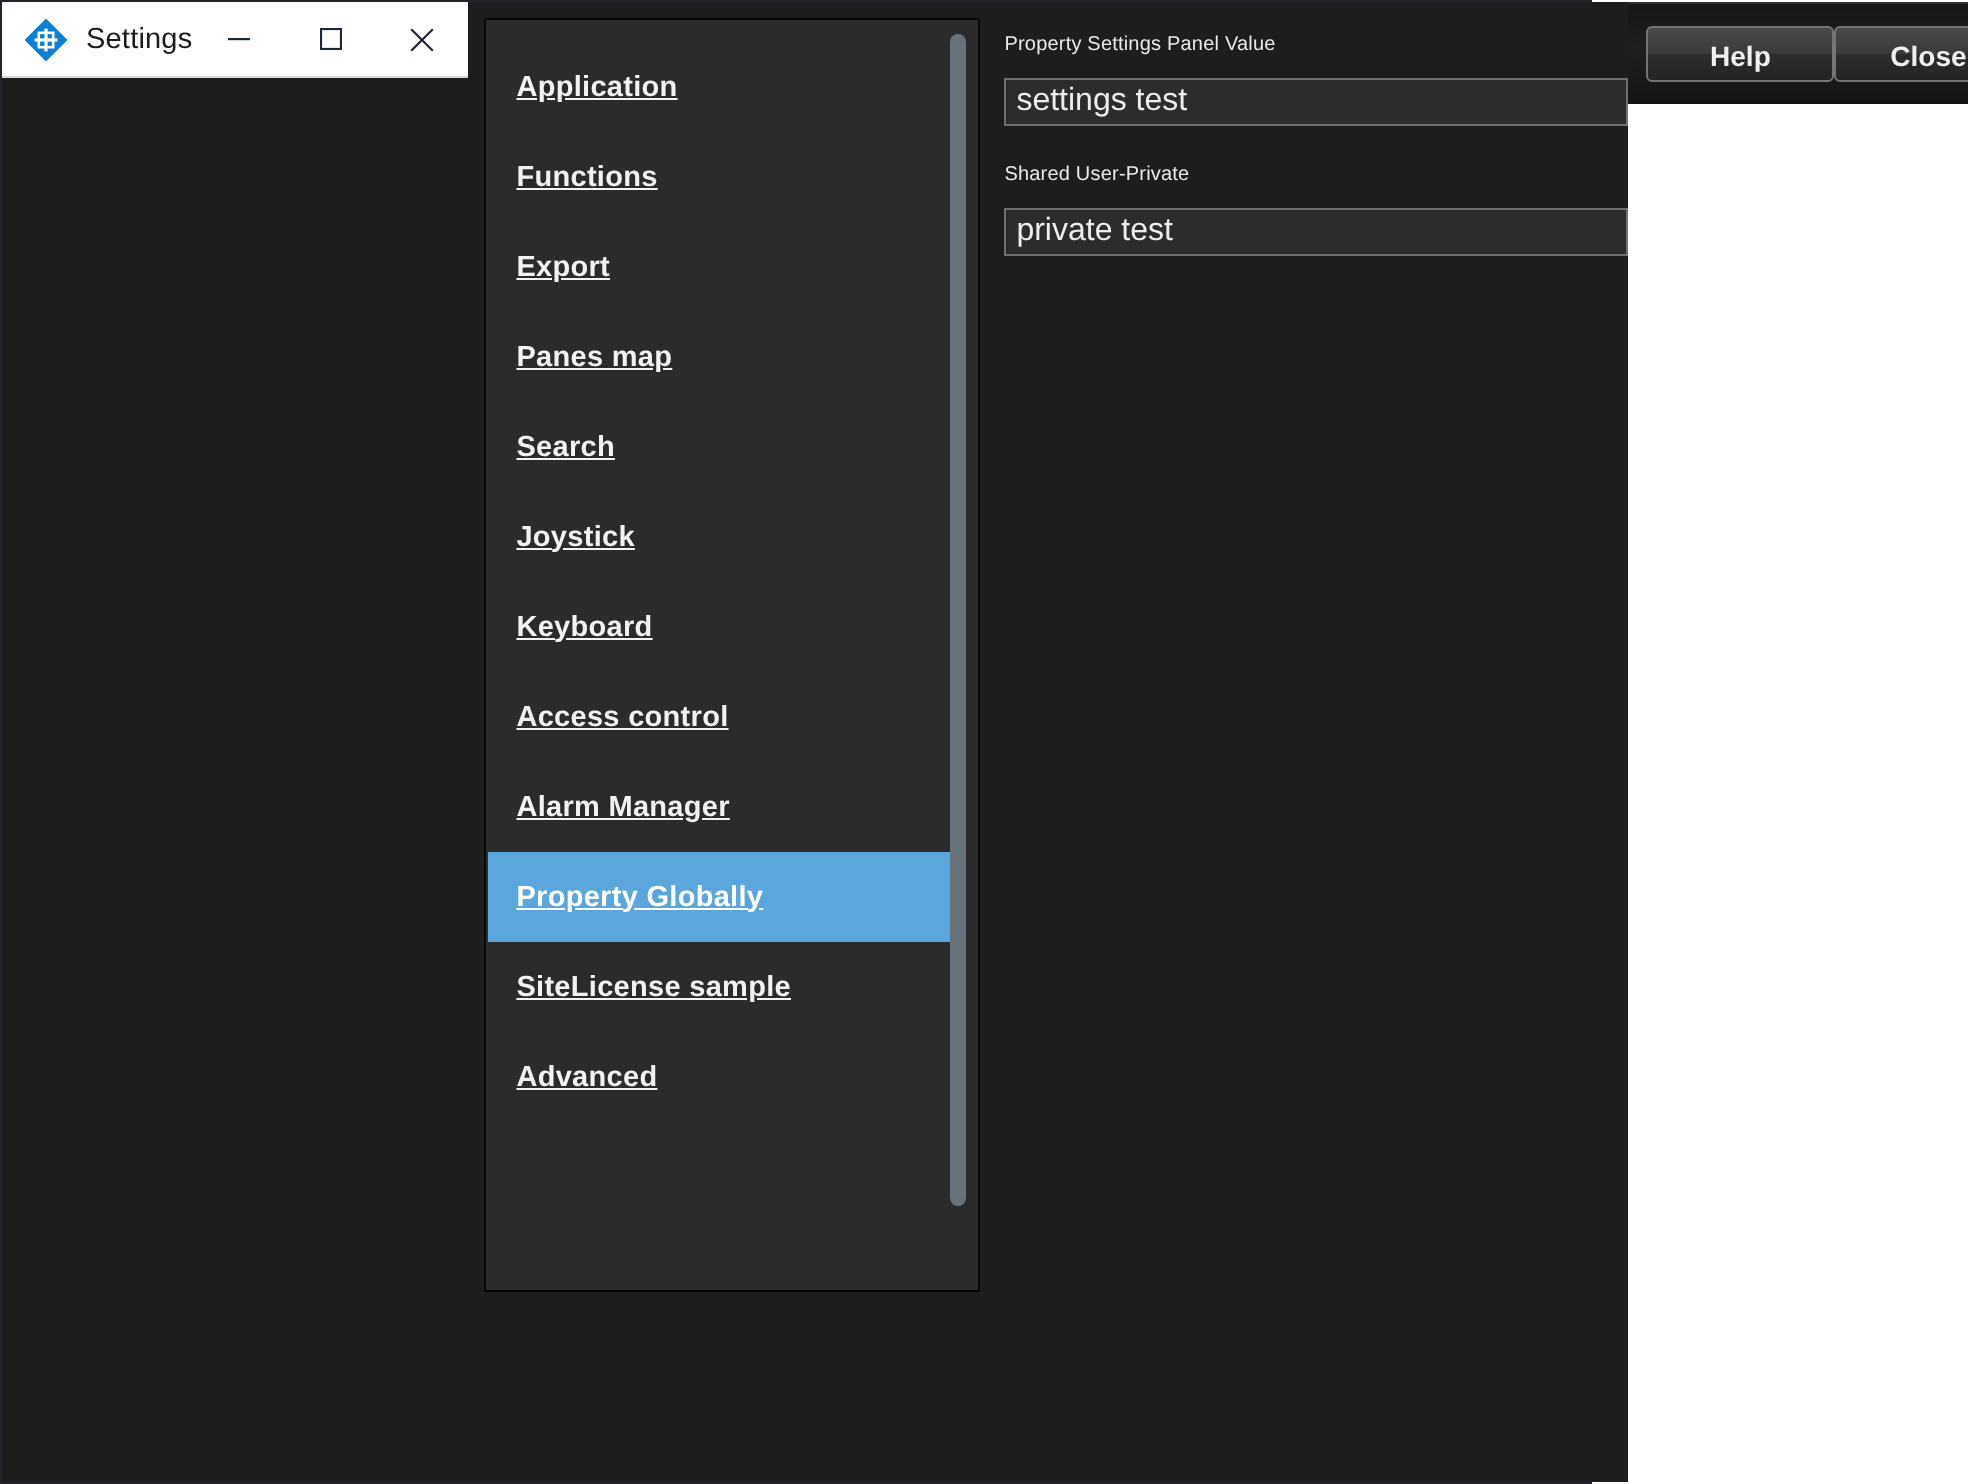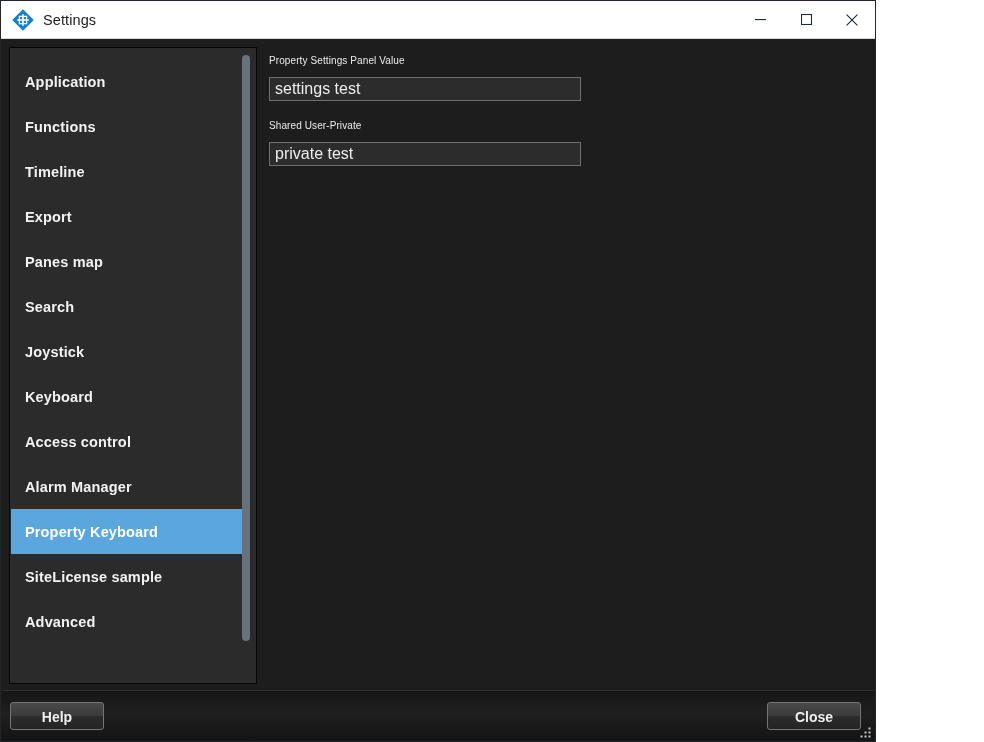--- a/index.html
+++ b/index.html
@@ -10,27 +10,26 @@
   body {
     width: 984px;
     height: 742px;
     overflow: hidden;
     font-family: "Liberation Sans", sans-serif;
     -webkit-font-smoothing: antialiased;
   }
 
   .window {
     position: relative;
-    width: 876px;
+    width: 796px;
     height: 742px;
     box-sizing: border-box;
     background: #1d1d1d;
     border: 1px solid #20262c;
     display: flex;
-    flex-direction: column;
   }
 
   
   .titlebar {
     position: relative;
     height: 37px;
     min-height: 37px;
     background: #ffffff;
     display: flex;
     align-items: center;
@@ -106,20 +105,21 @@
     padding-left: 14px;
     margin: 0 8px 0 1px;
     cursor: default;
   }
   .nav-item .nav-label {
     font-size: 14.5px;
     font-weight: bold;
     color: #f2f2f2;
     letter-spacing: 0.15px;
     white-space: nowrap;
+    text-decoration: underline;
   }
   .nav-item.selected {
     background: #5ba7dd;
   }
   .nav-item.selected .nav-label {
     color: #ffffff;
   }
 
   .sb-track {
     position: absolute;
@@ -247,23 +247,20 @@
     <div class="sidebar-wrap">
       <div class="sidebar-list">
 
         <div class="nav-item">
           <span class="nav-label">Application</span>
         </div>
         <div class="nav-item">
           <span class="nav-label">Functions</span>
         </div>
         <div class="nav-item">
-          <span class="nav-label">Timeline</span>
-        </div>
-        <div class="nav-item">
           <span class="nav-label">Export</span>
         </div>
         <div class="nav-item">
           <span class="nav-label">Panes map</span>
         </div>
         <div class="nav-item">
           <span class="nav-label">Search</span>
         </div>
         <div class="nav-item">
           <span class="nav-label">Joystick</span>
@@ -271,21 +268,21 @@
         <div class="nav-item">
           <span class="nav-label">Keyboard</span>
         </div>
         <div class="nav-item">
           <span class="nav-label">Access control</span>
         </div>
         <div class="nav-item">
           <span class="nav-label">Alarm Manager</span>
         </div>
         <div class="nav-item selected">
-          <span class="nav-label">Property Keyboard</span>
+          <span class="nav-label">Property Globally</span>
         </div>
         <div class="nav-item">
           <span class="nav-label">SiteLicense sample</span>
         </div>
         <div class="nav-item">
           <span class="nav-label">Advanced</span>
         </div>
 
       </div>
 

